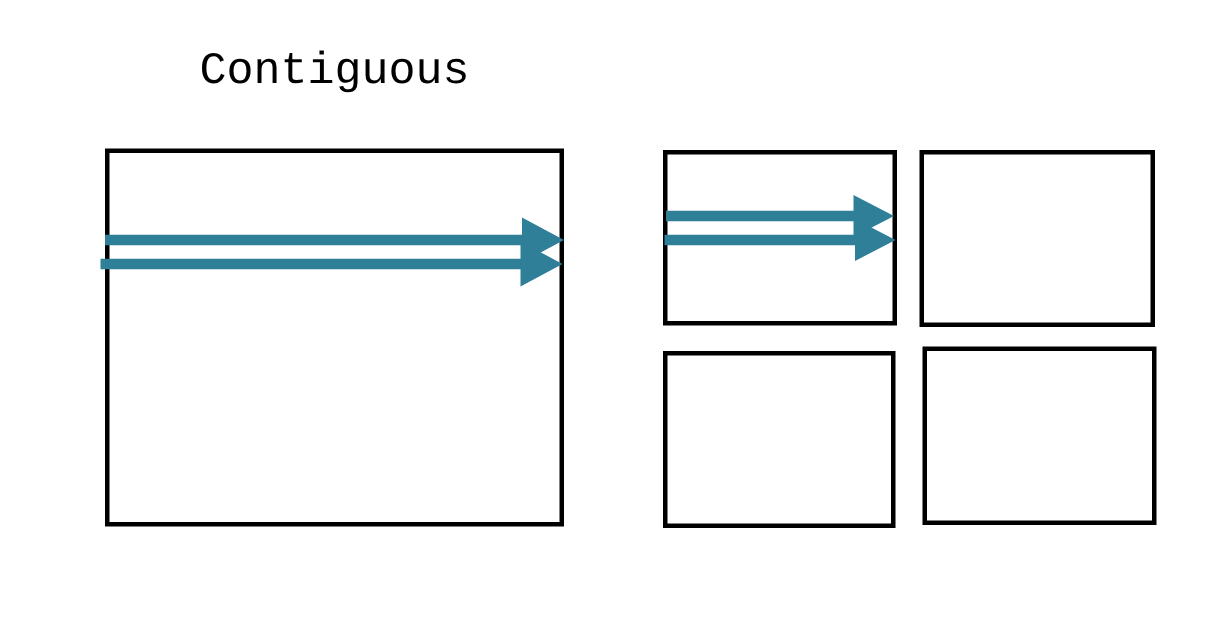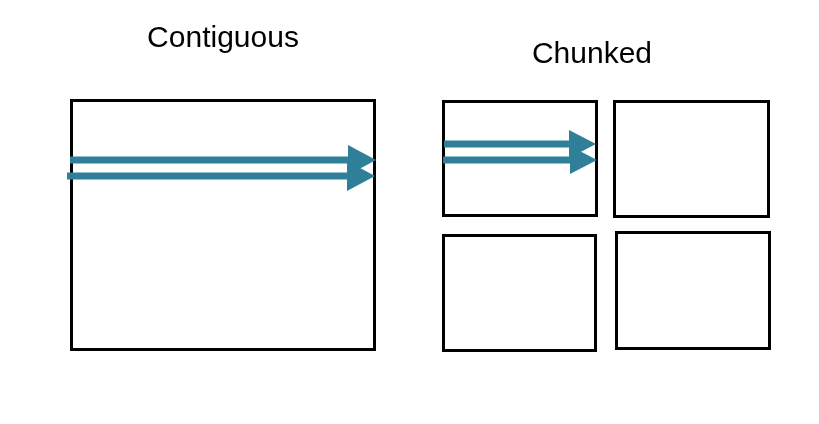--- a/index.html
+++ b/index.html
@@ -22,21 +22,21 @@
     overflow: hidden;
   }
   .panel-title {
     position: absolute;
     font-size: 30px;
     line-height: 34px;
     color: var(--text-color);
     text-align: center;
     white-space: nowrap;
   }
-  #title-contiguous { left: 70px;  top: 20px; width: 306px; }
+  #title-contiguous { left: 70px;  top: 31px; width: 306px; font-family: Liberation Mono, monospace; }
   #title-chunked    { left: 442px; top: 36px; width: 300px; }
 
   .block {
     position: absolute;
     box-sizing: border-box;
     border: 3px solid var(--border-color);
     background: var(--bg-color);
   }
   #contiguous-block { left: 70px;  top: 99px;  width: 306px; height: 252px; }
   #chunk-1          { left: 442px; top: 100px; width: 156px; height: 117px; }
@@ -59,21 +59,20 @@
     fill: var(--arrow-color);
   }
 </style>
 </head>
 <body>
 
 <div class="canvas">
 
   <div class="panel-title" id="title-contiguous">Contiguous</div>
 
-  <div class="panel-title" id="title-chunked">Chunked</div>
 
   <div class="block" id="contiguous-block"></div>
 
   <div class="block" id="chunk-1"></div>
   <div class="block" id="chunk-2"></div>
   <div class="block" id="chunk-3"></div>
   <div class="block" id="chunk-4"></div>
 
   <svg class="arrow-layer" viewBox="0 0 819 424" xmlns="http://www.w3.org/2000/svg">
 

